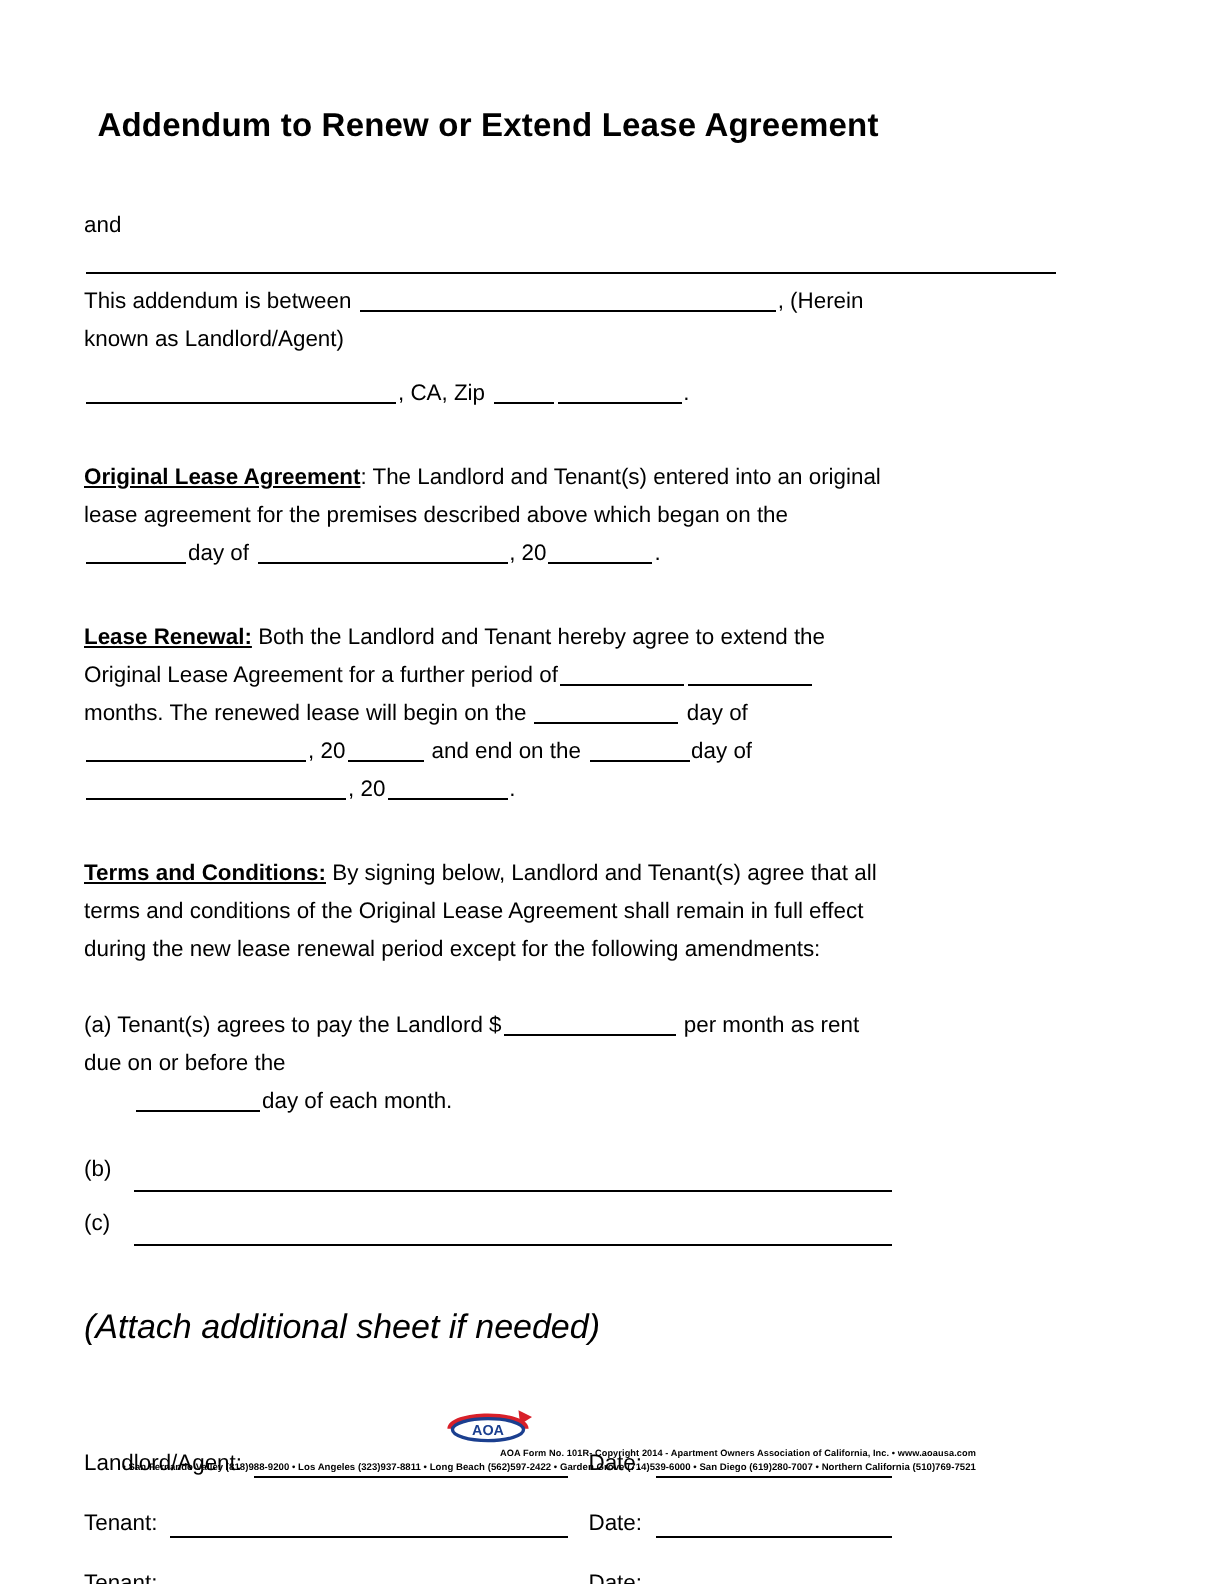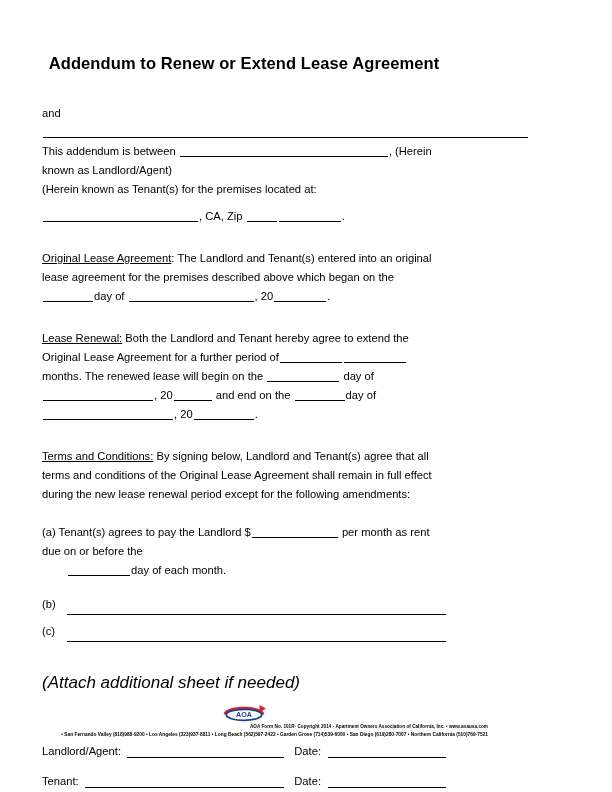--- a/index.html
+++ b/index.html
@@ -42,21 +42,21 @@
   .para {
     margin: 0;
   }
   .gap-1 { height: 30px; }
   .gap-2 { height: 14px; }
   .gap-3 { height: 19px; }
   .gap-sec { height: 23px; }
   .gap-small { height: 8px; }
 
   .sec-head {
-    font-weight: normal;
+    font-weight: bold;
     text-decoration: underline;
   }
   
   .u {
     display: inline-block;
     border-bottom: 1px solid #000;
     height: 11px;
     vertical-align: -2px;
     margin: 0 1px;
   }
@@ -151,21 +151,20 @@
     <p class="para">
       <span>and</span>
       <span class="u" style="width:485px;"></span>
     </p>
 
     <p class="para">
       <span>This addendum is between</span>
       <span class="u" style="width:208px;"></span><span>, (Herein known as Landlord/Agent)</span>
     </p>
 
-    <p class="para">(Herein known as Tenant(s) for the premises located at:</p>
 
     <div class="gap-small"></div>
 
 
     <p class="para">
       <span class="u" style="width:155px;"></span><span>, CA, Zip</span>
       <span class="u" style="width:30px;"></span><span class="u" style="width:62px;"></span><span>.</span>
     </p>
 
     <div class="gap-sec"></div>

